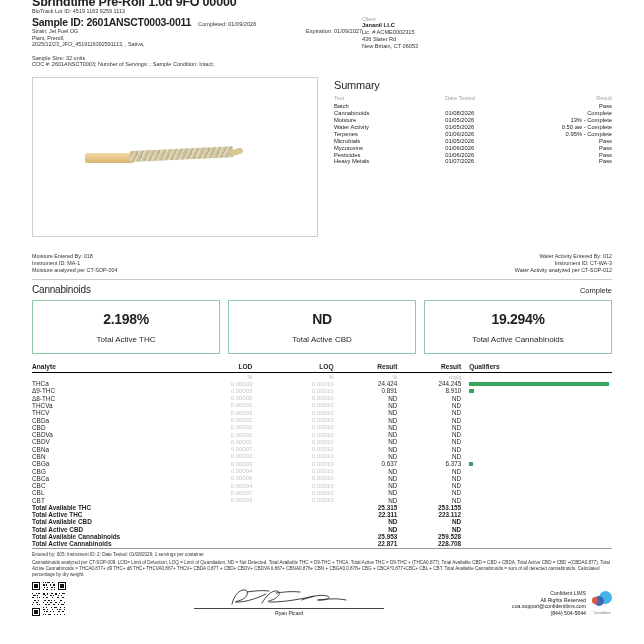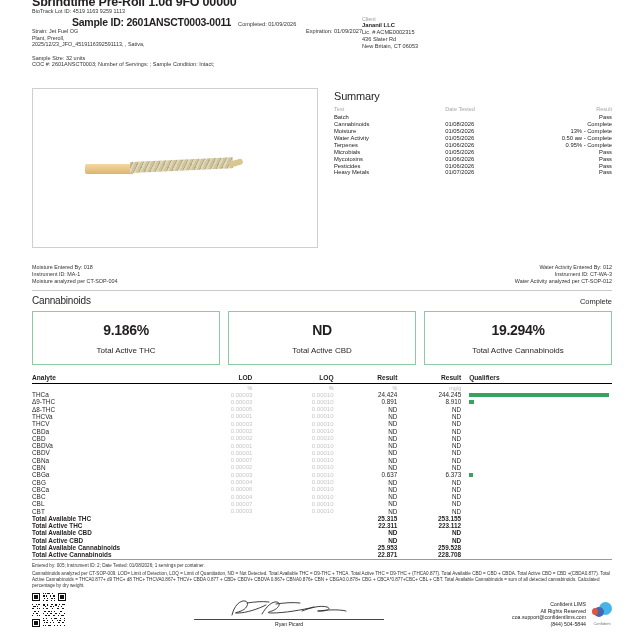--- a/index.html
+++ b/index.html
@@ -18,32 +18,32 @@
   
   .doc-title {
     font-size: 12.5px; font-weight: bold; letter-spacing:-0.2px;
     margin: -3px 0 0 0; line-height: 11px; height: 9px; overflow: hidden;
   }
   .hdr { display:flex; justify-content:space-between; align-items:flex-start; }
   .hdr-left { width: 330px; }
   .hdr-right { width: 250px; padding-top: 10px; }
   .lot-line { font-size: 5.4px; color:#333; letter-spacing:0.05px; margin-top:2px; }
   .sample-row { display:flex; align-items:baseline; gap:7px; margin-top:2px; }
-  .sample-id { font-size: 10.5px; font-weight: bold; letter-spacing:-0.25px;margin-left:40px; }
+  .sample-id { font-size: 10.5px; font-weight: bold; letter-spacing:-0.25px; }
   .compl { font-size:5.6px; color:#333; }
   .meta-row { display:flex; justify-content:space-between; align-items:flex-start; }
   .meta-left { font-size:5.4px; line-height:6.6px; color:#333; }
   .meta-right { font-size:5.6px; color:#333; line-height:7px; }
   .client-label { font-size:5.4px; color:#9a9a9a; }
   .client-name { font-size:5.8px; font-weight:bold; color:#222; line-height:7px; }
   .client-line { font-size:5.6px; color:#333; line-height:7px; }
   .sample-size { font-size:5.5px; color:#333; line-height:6.6px; margin-top:7px; }
 
   
-  .mid { display:flex; gap:10px; margin-top:20px; }
+  .mid { display:flex; gap:10px; margin-top:9px; }
   .photo-box {
     width: 286px; height: 160px; border:1px solid #cfcfcf; background:#fff;
     position:relative; overflow:hidden;
   }
   .joint { position:absolute; left:52px; top:72px; width:160px; height:14px; }
   .joint .filter {
     position:absolute; left:0; top:3px; width:48px; height:10px;
     background: linear-gradient(180deg,#f2d8a8 0%, #e8c585 55%, #d9b472 100%);
     border-radius: 2px 0 0 2px;
   }
@@ -247,21 +247,21 @@
     </div>
   </div>
 
   <div class="sec-head">
     <div class="sec-title">Cannabinoids</div>
     <div class="sec-status">Complete</div>
   </div>
 
   <div class="cards">
       <div class="card">
-        <div class="val">9.186%</div>
+        <div class="val">2.198%</div>
         <div class="lbl">Total Active THC</div>
       </div>
       <div class="card">
         <div class="val">ND</div>
         <div class="lbl">Total Active CBD</div>
       </div>
       <div class="card">
         <div class="val">19.294%</div>
         <div class="lbl">Total Active Cannabinoids</div>
       </div>

